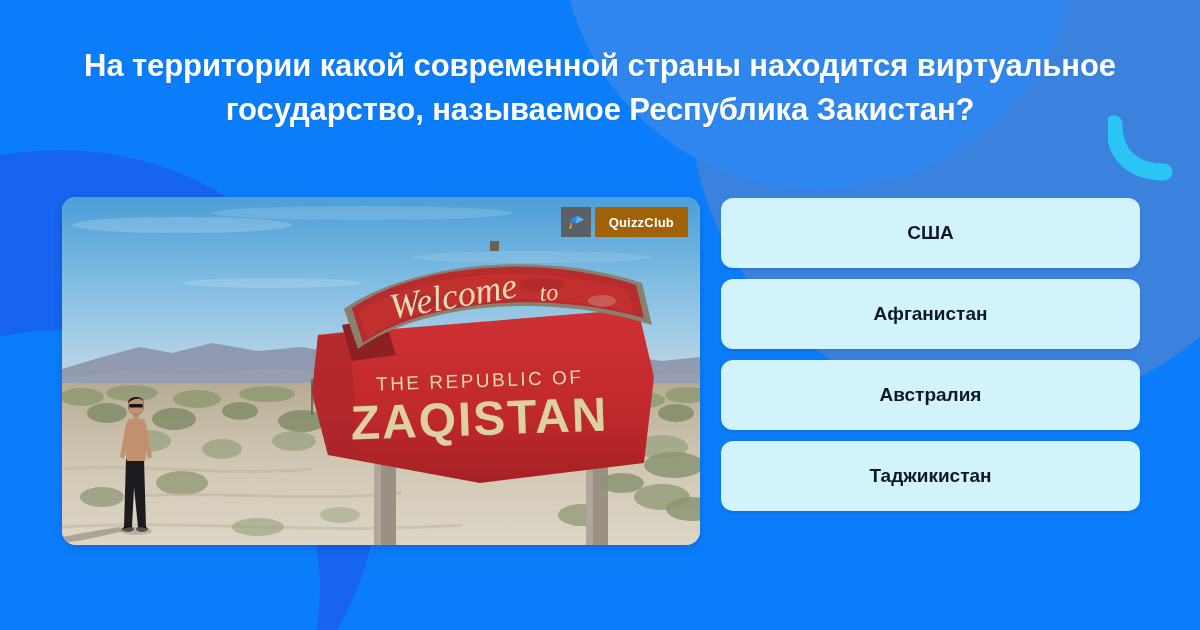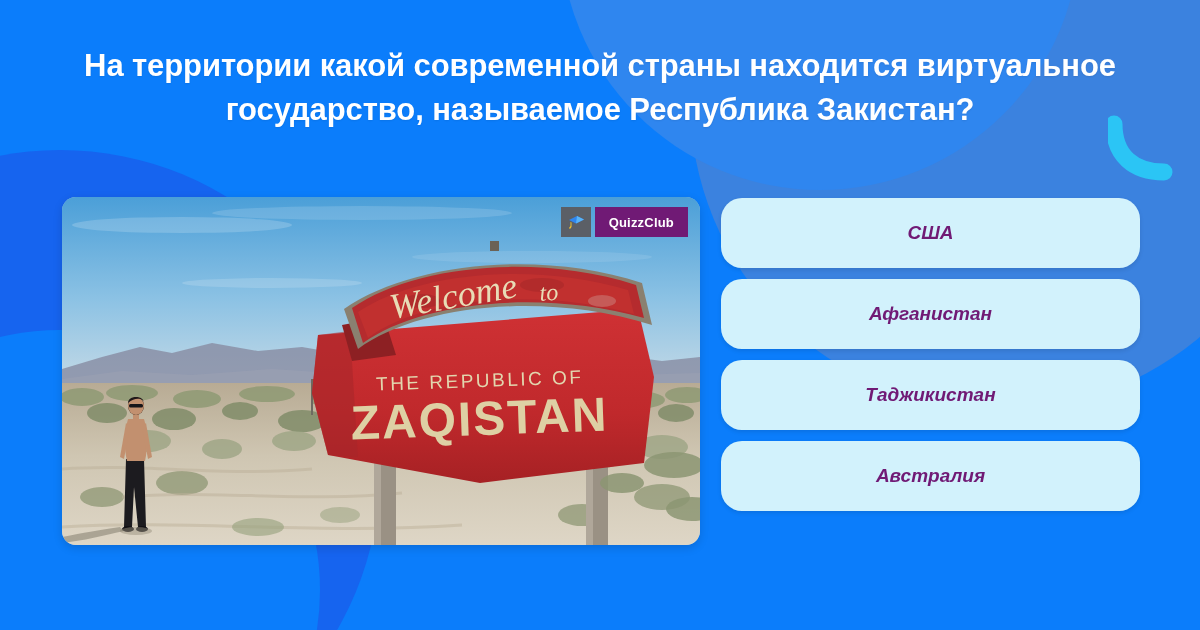--- a/index.html
+++ b/index.html
@@ -118,21 +118,21 @@
   .wm-icon {
     width: 30px;
     height: 30px;
     background: #5b5f66;
     display: flex;
     align-items: center;
     justify-content: center;
   }
   .wm-icon svg { display:block; }
   .wm-label {
-    background: #701a75;
+    background: #a16207;
     color: #ffffff;
     font-size: 13px;
     font-weight: bold;
     display: flex;
     align-items: center;
     padding: 0 14px;
     letter-spacing: 0.2px;
   }
 
   
@@ -140,34 +140,33 @@
     position: absolute;
     left: 721px;
     top: 198px;
     width: 419px;
   }
   .answer {
     width: 100%;
     height: 70px;
     margin-bottom: 11px;
     border: none;
-    border-radius: 21px;
+    border-radius: 12px;
     background: #d2f2fc;
-    color: #701a75;
+    color: #0f172a;
     font-family: "Liberation Sans", sans-serif;
     font-size: 19px;
     font-weight: bold;
     display: flex;
     align-items: center;
     justify-content: center;
     box-sizing: border-box;
     box-shadow: 0 2px 4px rgba(0,0,0,0.10);
     cursor: pointer;
     position: relative;
-    font-style: italic;
   }
   .answer:last-child { margin-bottom: 0; }
 </style>
 </head>
 <body>
 
 <div id="root">
 
   <div class="bg-layer">
     <div class="blob-bottomleft"></div>
@@ -349,21 +348,21 @@
   </div>
 
   <div class="answers">
     <button class="answer">
       <span>США</span>
     </button>
     <button class="answer">
       <span>Афганистан</span>
     </button>
     <button class="answer">
+      <span>Австралия</span>
+    </button>
+    <button class="answer">
       <span>Таджикистан</span>
     </button>
-    <button class="answer">
-      <span>Австралия</span>
-    </button>
 
   </div>
 
 </div>
 
 </body></html>

